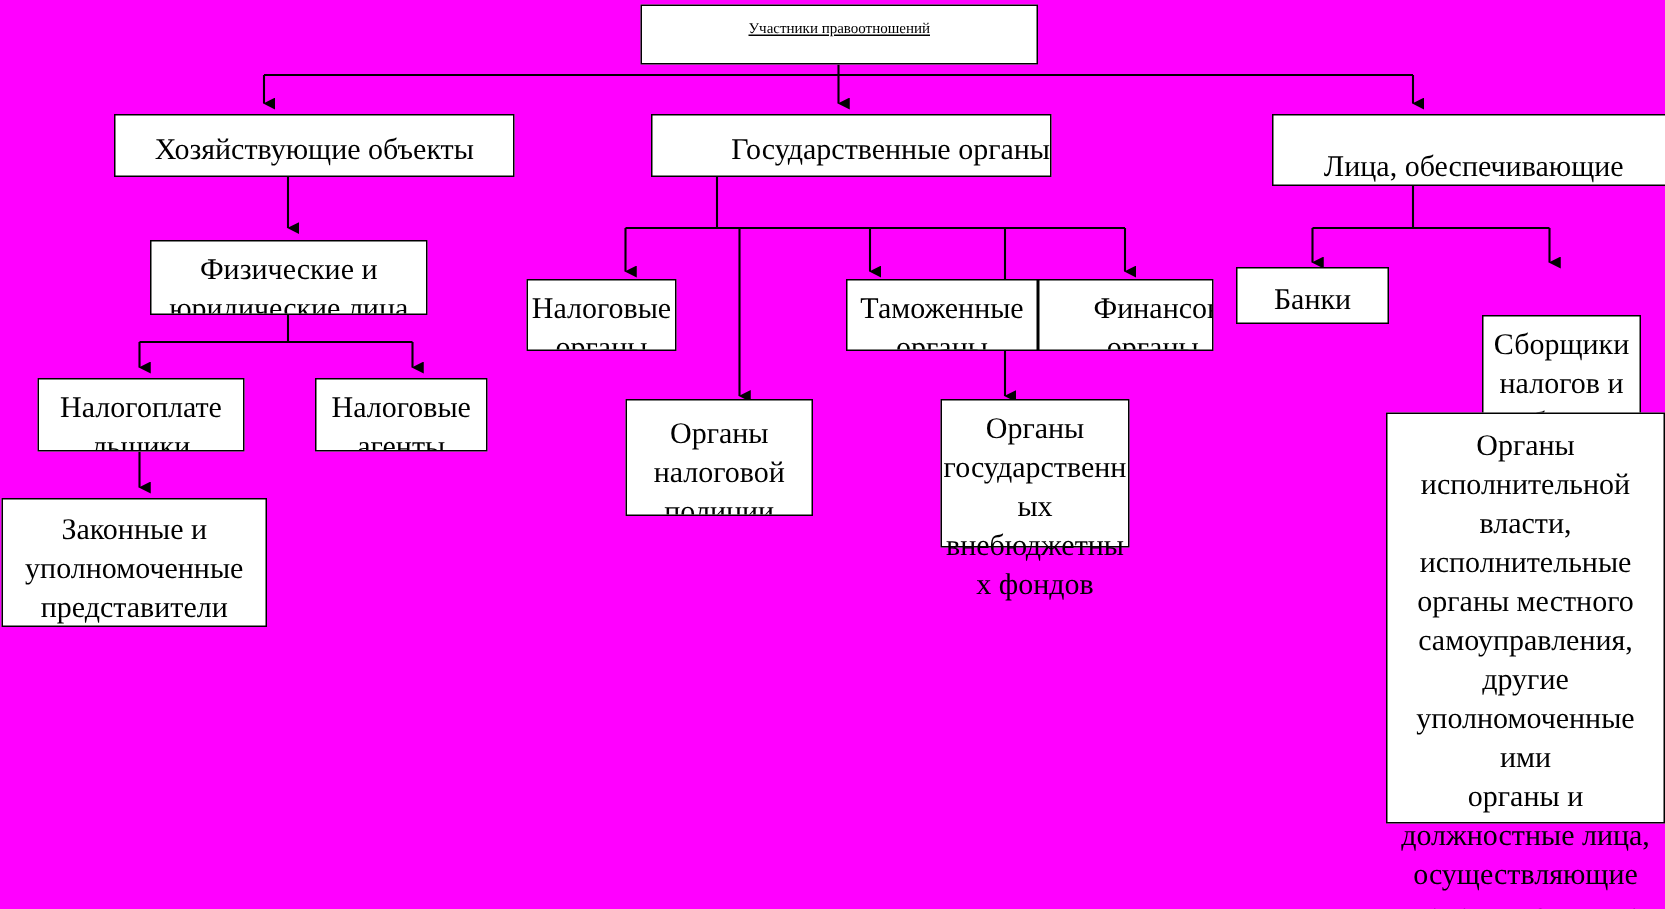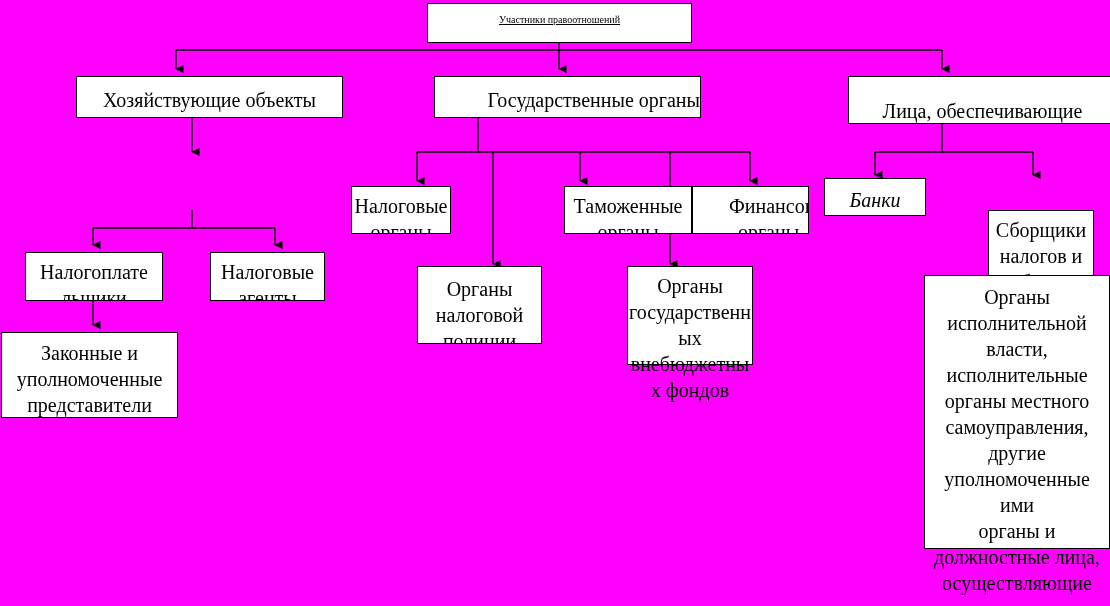--- a/index.html
+++ b/index.html
@@ -85,20 +85,24 @@
 
   <div class="box clipbox" style="left:434px;top:76px;width:267px;height:42px;padding-top:10px;text-align:right;">
     <span class="txt">Государственные органы</span>
   </div>
 
   <div class="box clipbox" style="left:808px;top:76px;width:269px;height:48px;padding-top:21px;margin-left:40px;">
     <span class="txt">Лица, обеспечивающие
 перечисление и сбор налогов</span>
   </div>
 
+  <div class="box clipbox" style="left:100px;top:160px;width:185px;height:50px;padding-top:6px;">
+    <span class="txt">Физические и
+юридические лица</span>
+  </div>
 
   <div class="box clipbox" style="left:25px;top:252px;width:138px;height:49px;padding-top:6px;">
     <span class="txt">Налогоплате
 льщики</span>
   </div>
 
   <div class="box clipbox" style="left:210px;top:252px;width:115px;height:49px;padding-top:6px;">
     <span class="txt">Налоговые
 агенты</span>
   </div>
@@ -132,21 +136,21 @@
   </div>
 
   <div class="box overflow" style="left:627px;top:266px;width:126px;height:99px;padding-top:6px;">
     <span class="txt">Органы
 государственн
 ых
 внебюджетны
 х фондов</span>
   </div>
 
-  <div class="box clipbox" style="left:824px;top:178px;width:102px;height:38px;padding-top:8px;font-style:italic;">
+  <div class="box clipbox" style="left:824px;top:178px;width:102px;height:38px;padding-top:8px;">
     <span class="txt">Банки</span>
   </div>
 
   <div class="box clipbox" style="left:988px;top:178px;width:106px;height:76px;padding-top:6px;margin-top:32px;">
     <span class="txt">Сборщики
 налогов и
 сборов</span>
   </div>
 
   <div class="box overflow" style="left:924px;top:275px;width:186px;height:274px;padding-top:8px;">

